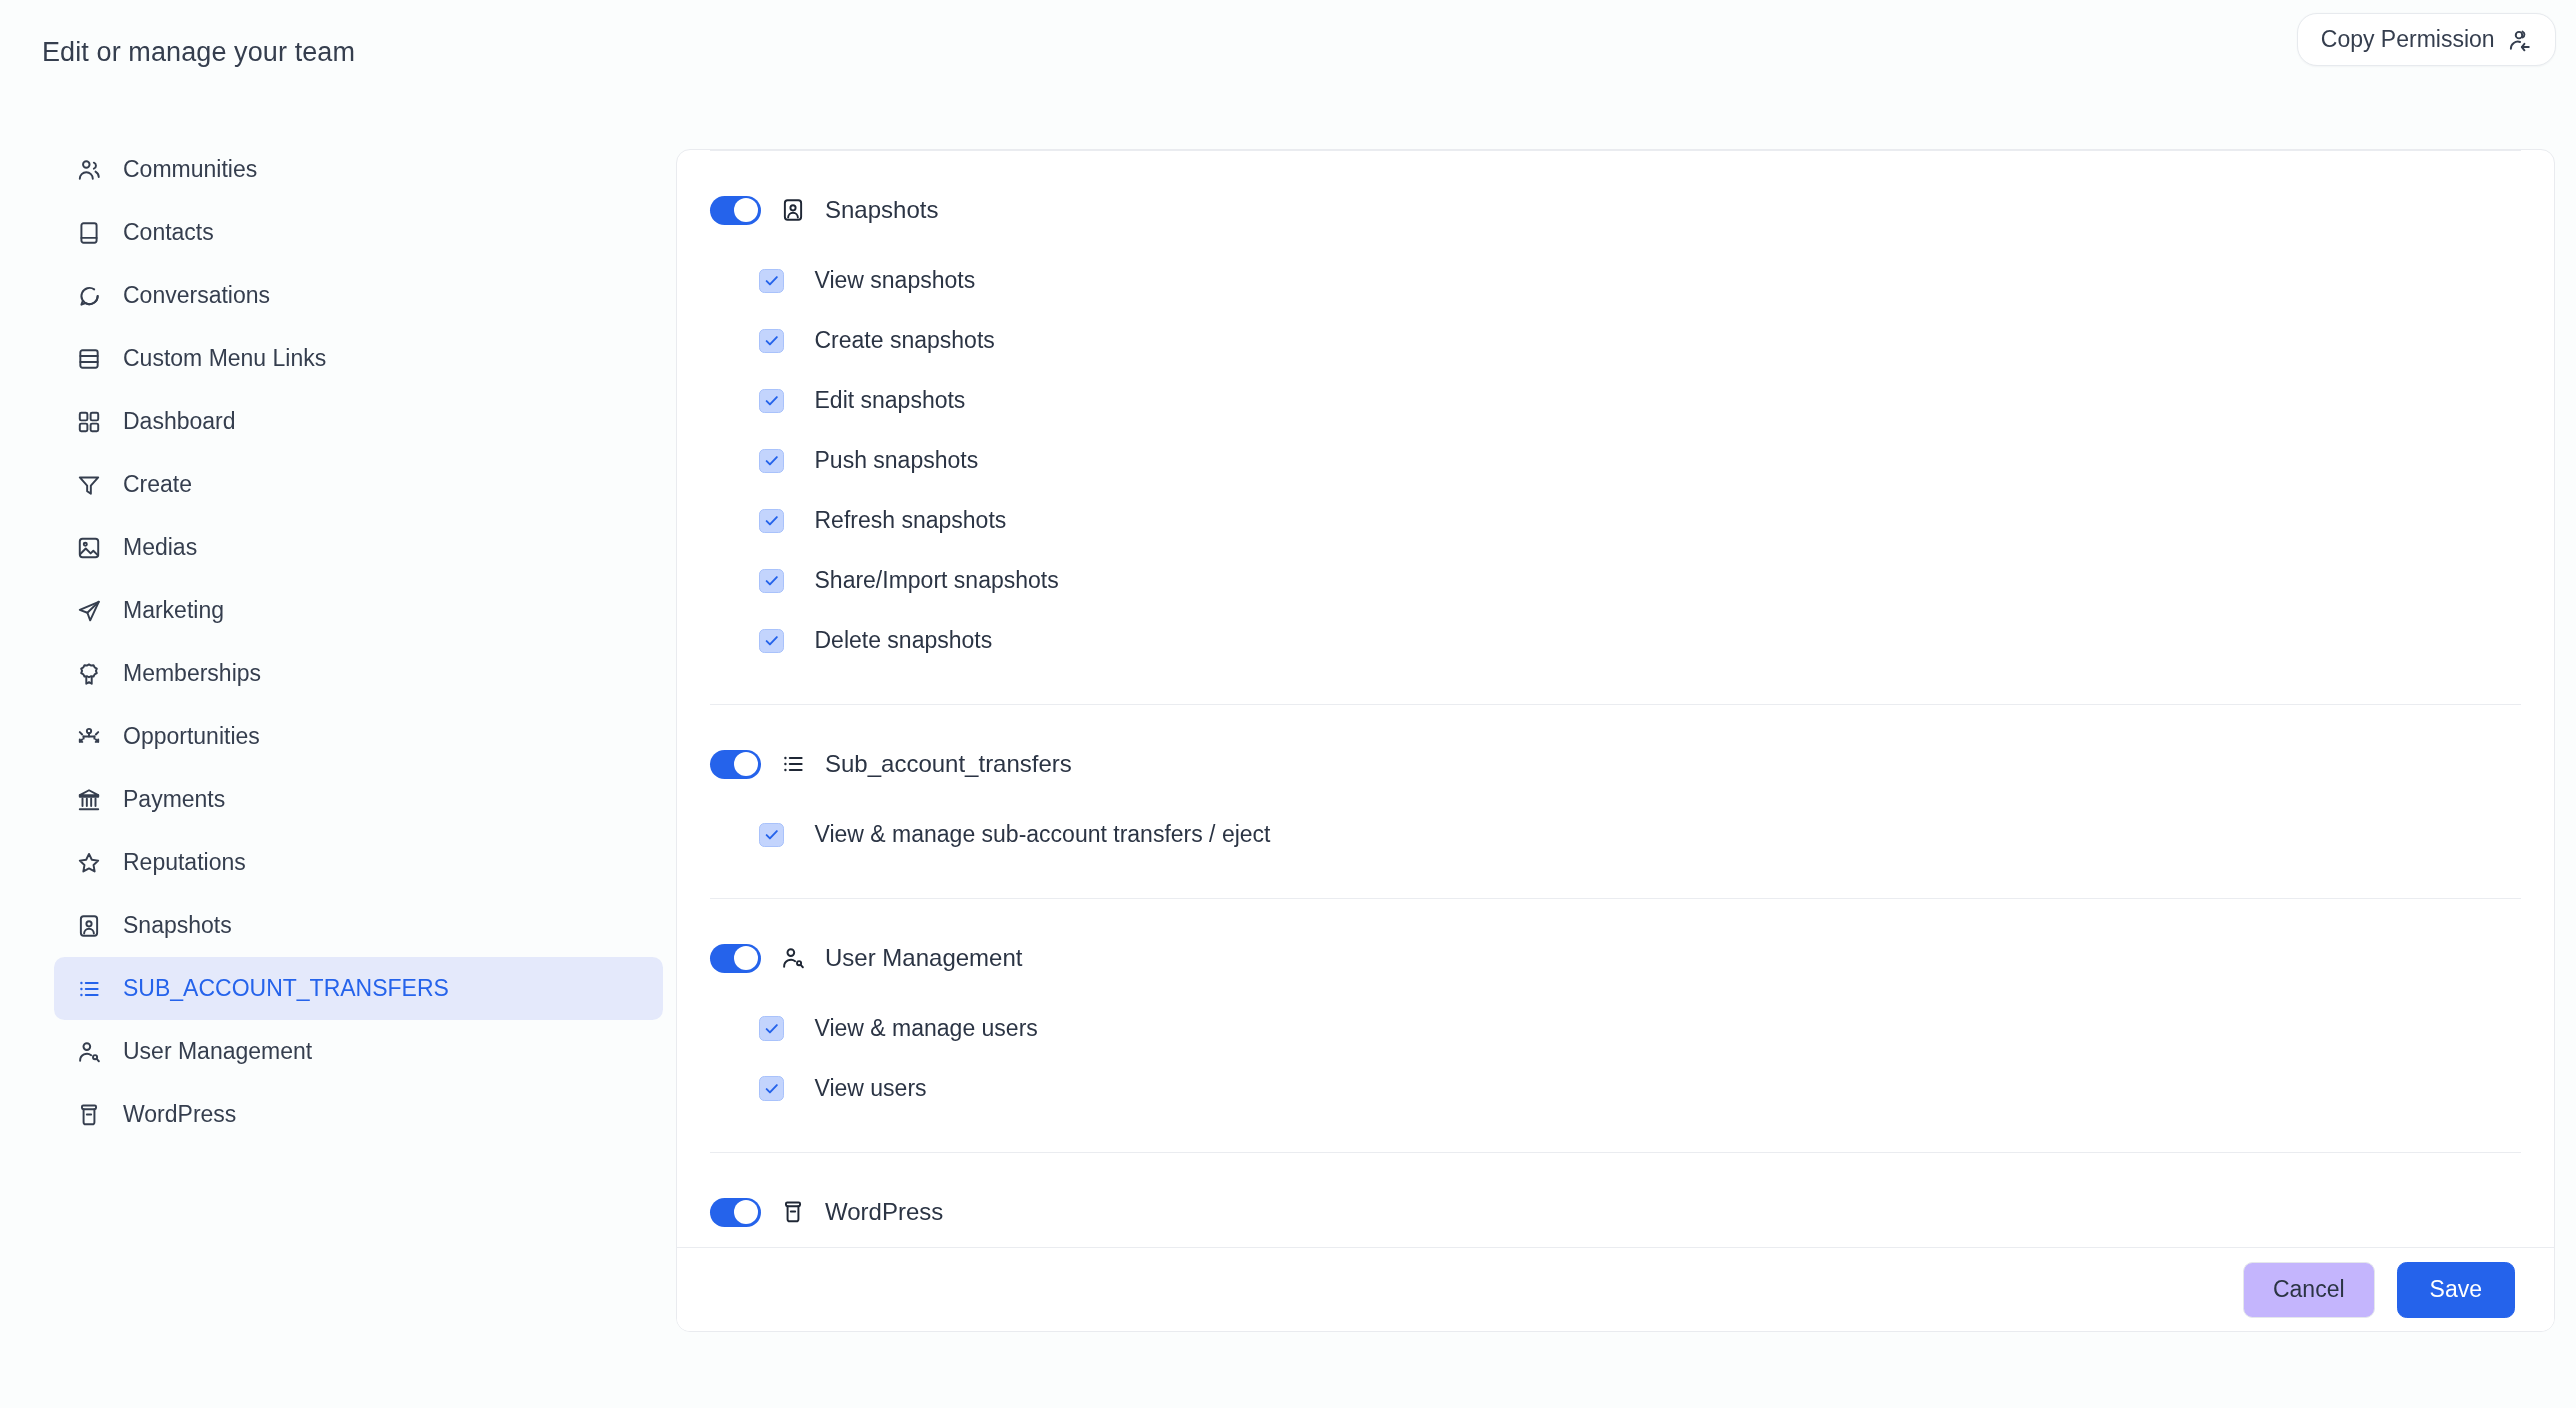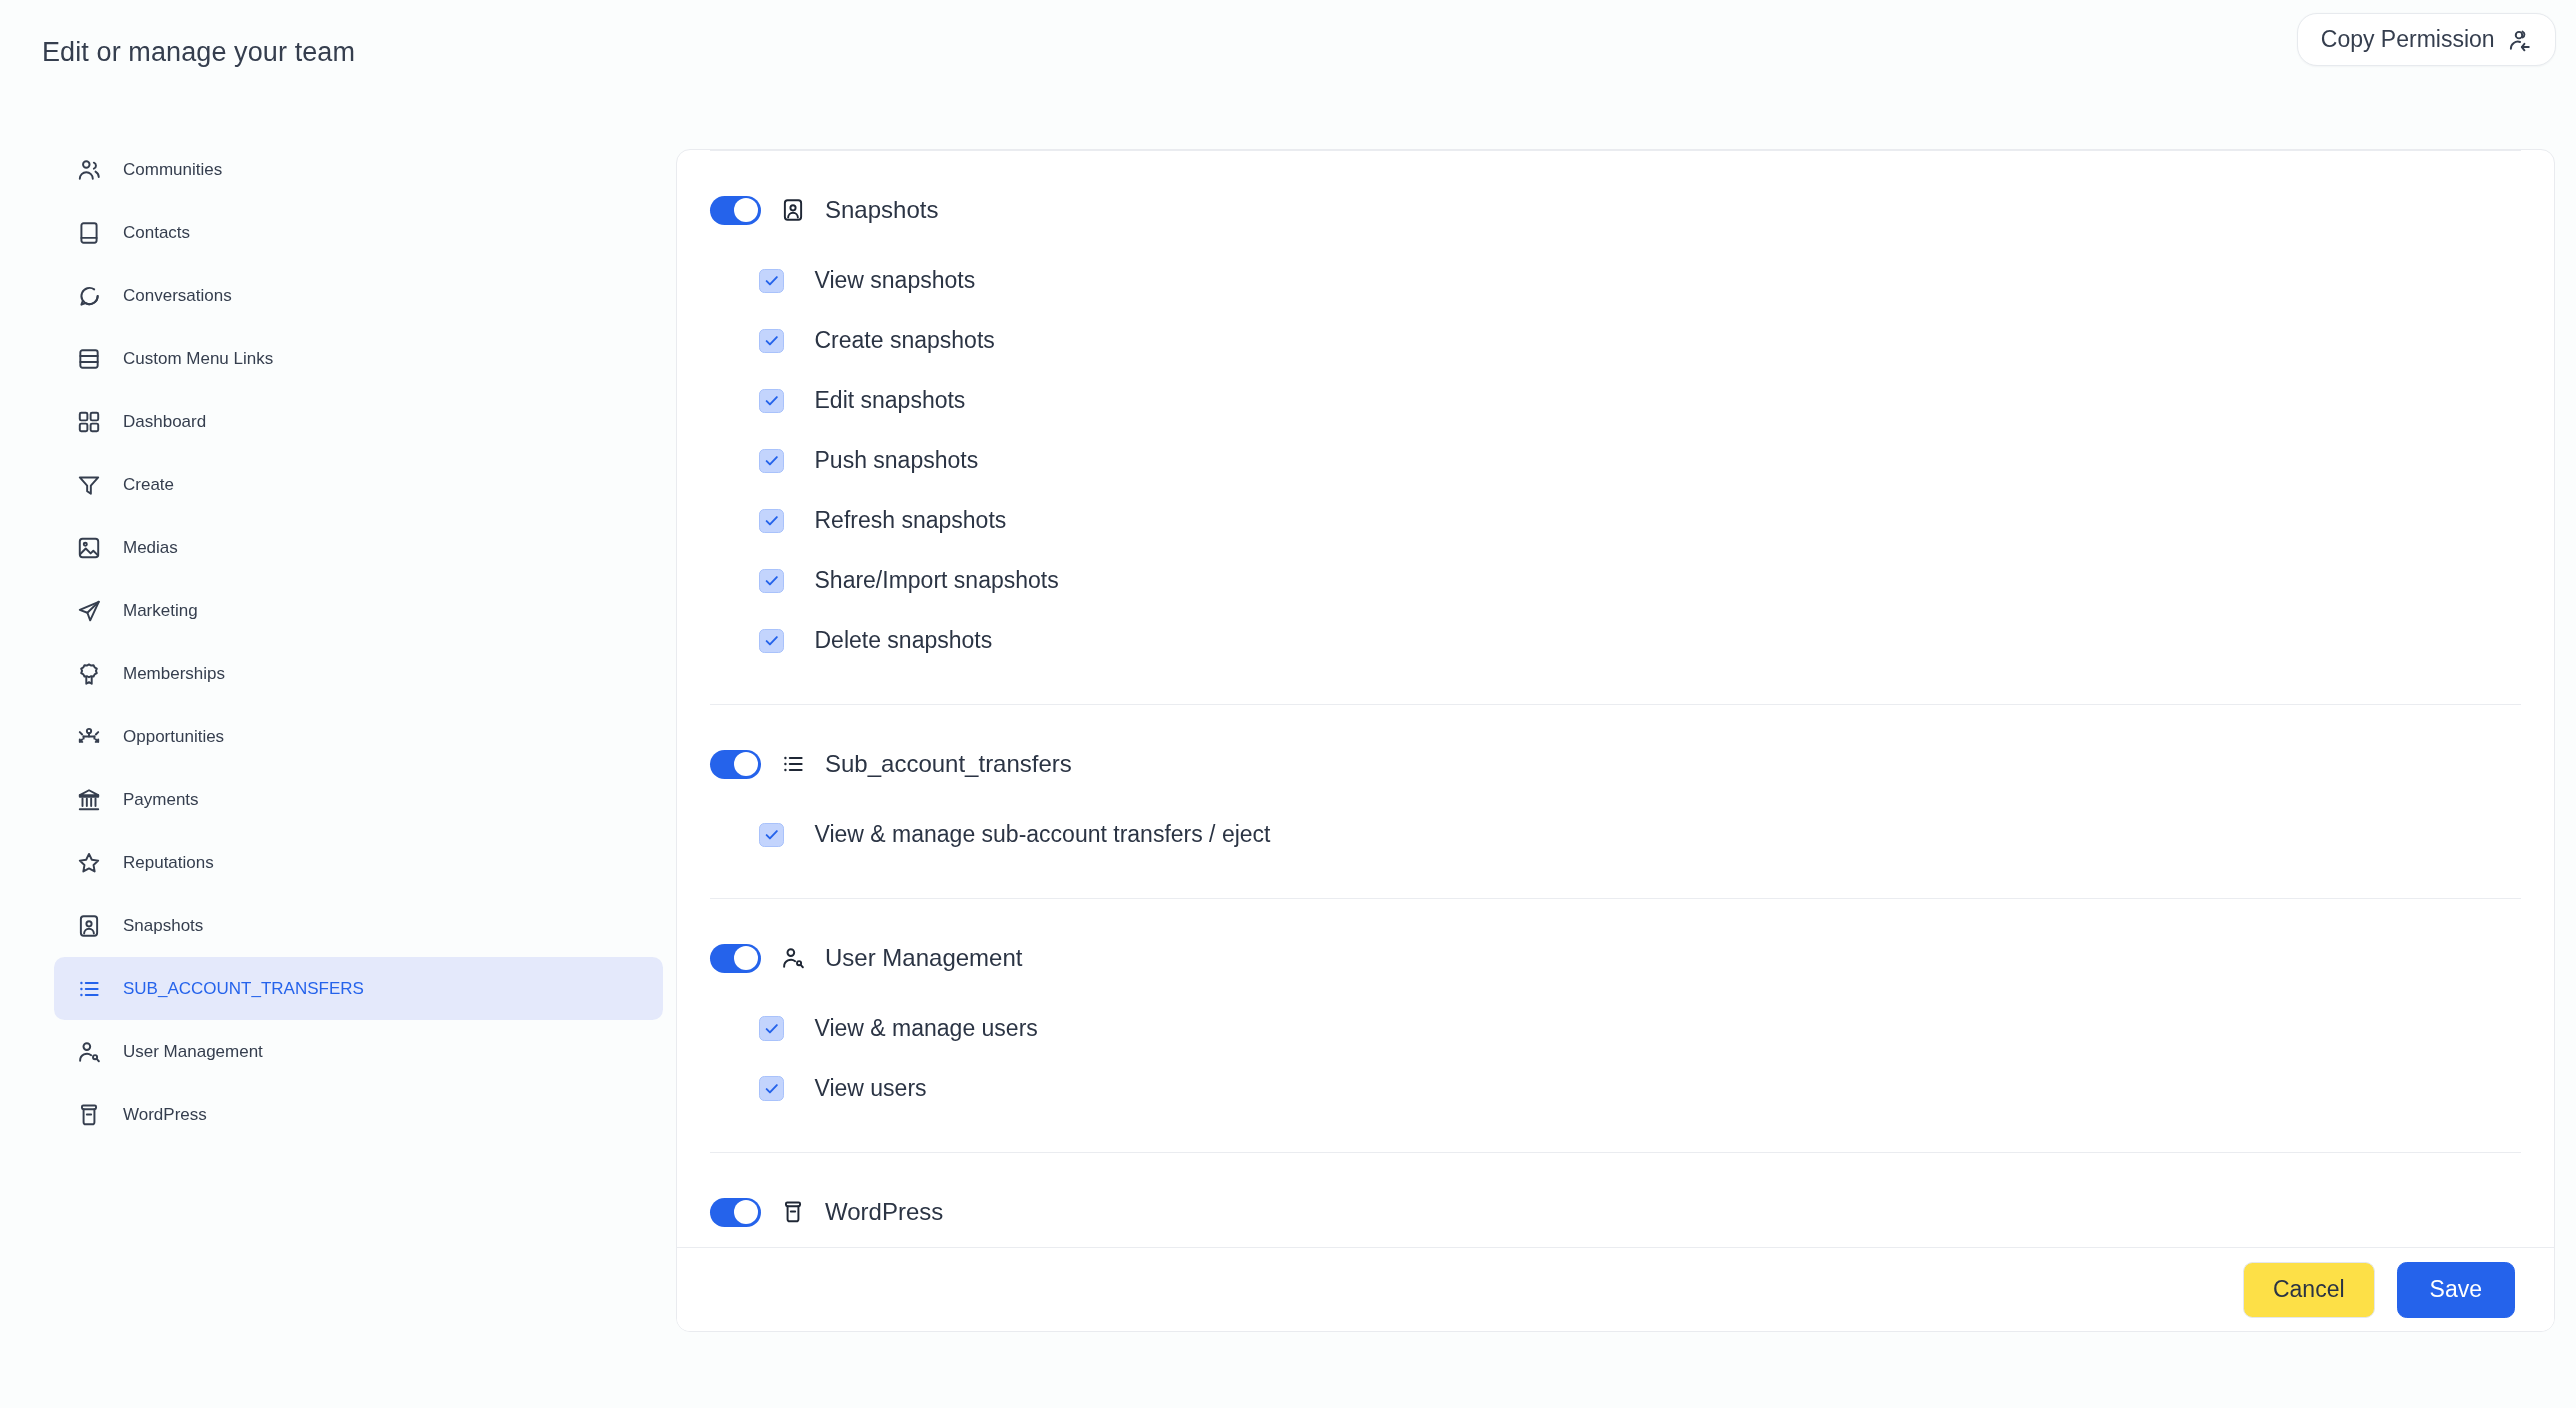--- a/index.html
+++ b/index.html
@@ -33,21 +33,21 @@
   
   .sidebar {
     position: absolute; left: 0; top: 91px; width: 676px; height: 1318px;
     background: #fbfdfd; overflow: hidden;
   }
   .sidebar-inner { padding-top: 47px; }
   .nav-item {
     position: relative; height: 63px; margin: 0 13px 0 54px;
     display: flex; align-items: center; gap: 21px;
     padding-left: 22px; border-radius: 10.5px;
-    font-size: 17px; color: #353e4e; cursor: pointer;
+    font-size: 23px; color: #353e4e; cursor: pointer;
     white-space: nowrap;
   }
   .nav-item.active { background: #e4e9fb; color: #2563eb; }
   .nav-item.active .nav-icon svg { stroke: #2563eb; }
   .nav-icon { width: 26px; height: 26px; display:flex; align-items:center; justify-content:center; flex:none; }
   .nav-icon svg { stroke: #353e4e; fill: none; stroke-width: 1.8; stroke-linecap: round; stroke-linejoin: round; }
 
   
   .panel {
     position: absolute; left: 676px; top: 149px;
@@ -98,21 +98,21 @@
   .panel-footer {
     position: absolute; left: 0; bottom: 0; width: 100%; height: 84px;
     border-top: 0.9px solid #eaecf0; background: #fff;
     display: flex; align-items: center; justify-content: flex-end;
     gap: 22px; padding-right: 39px;
   }
   .btn {
     height: 56px; display: flex; align-items: center; justify-content: center;
     border-radius: 9.6px; font-size: 23px; cursor: pointer; white-space: nowrap;
   }
-  .btn-cancel { padding: 0 29px; background: #fde047; border: 0.9px solid #e4e7ec; color: #2b3444; }
+  .btn-cancel { padding: 0 29px; background: #c4b5fd; border: 0.9px solid #e4e7ec; color: #2b3444; }
   .btn-save { padding: 0 32px; background: #2563eb; border: 0.9px solid #2563eb; color: #fff; }
 </style>
 </head>
 <body>
 
 <div class="app">
 
   <div class="header">
     <div class="header-title">Edit or manage your team</div>
     <div class="copy-perm-btn">

